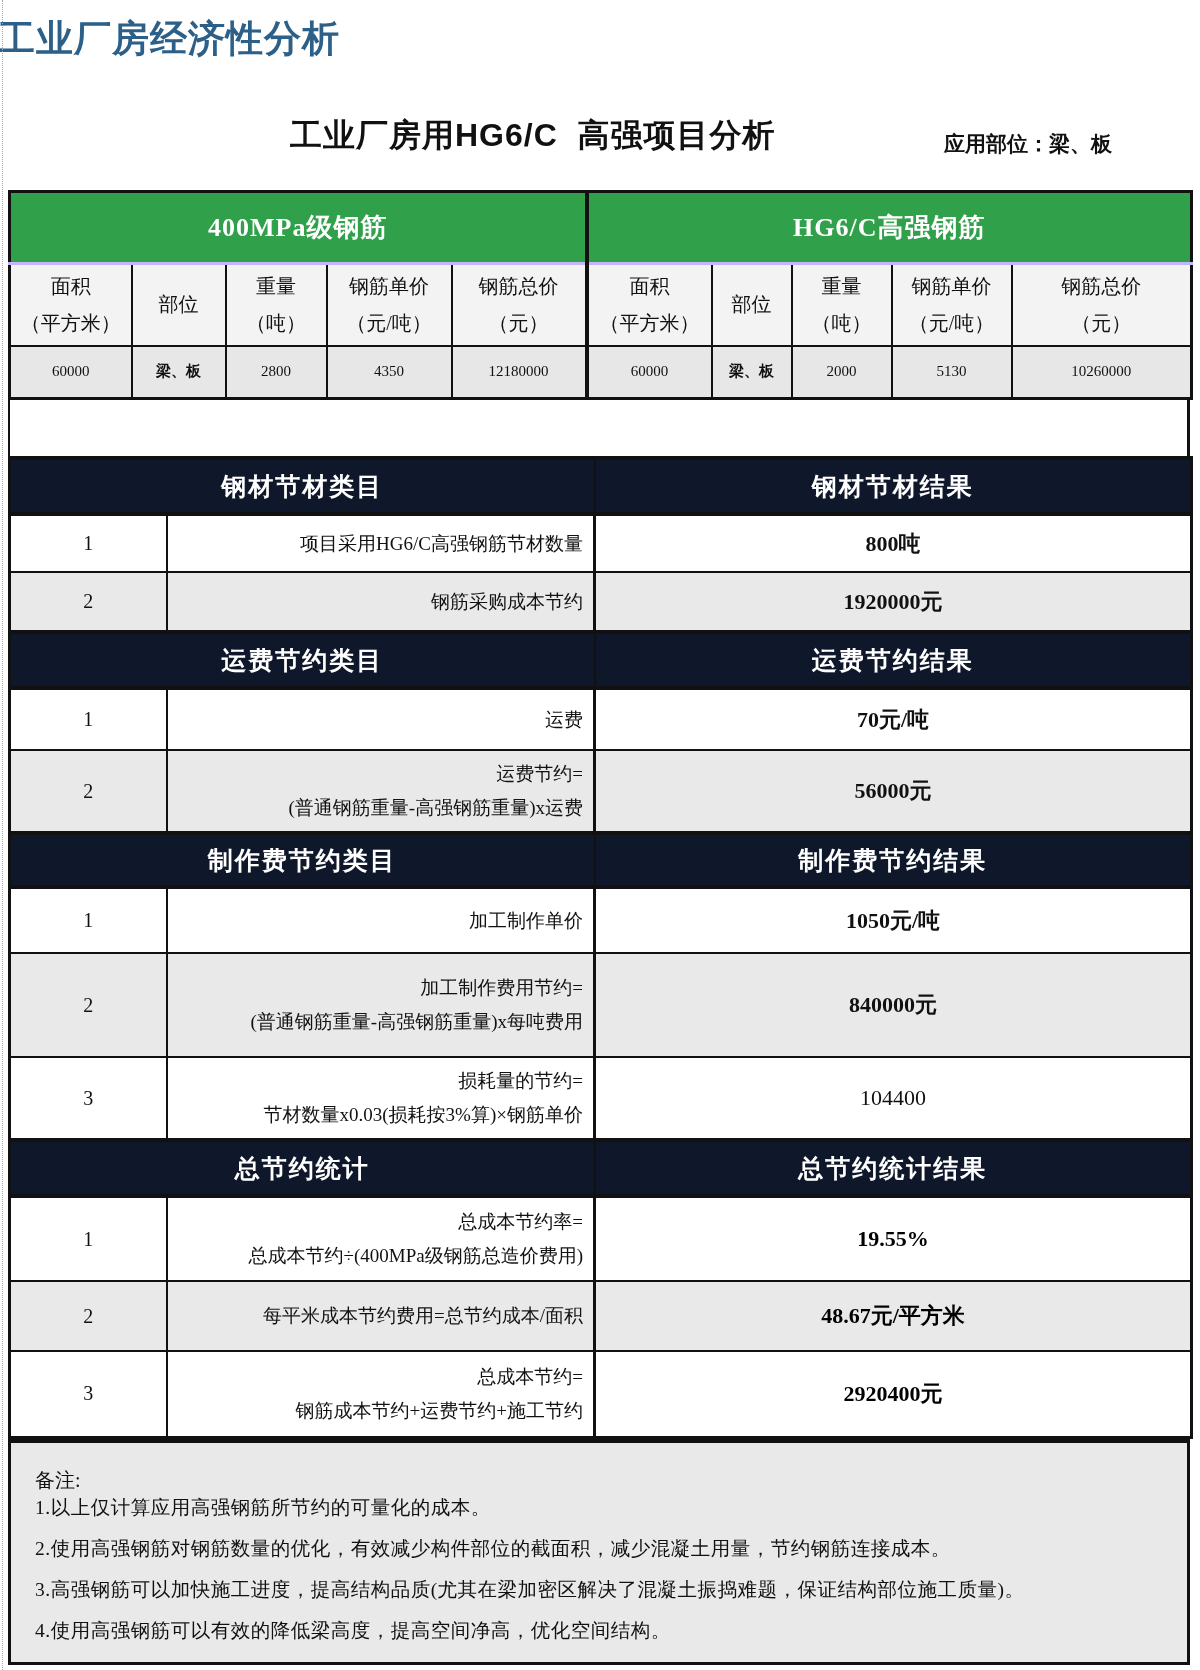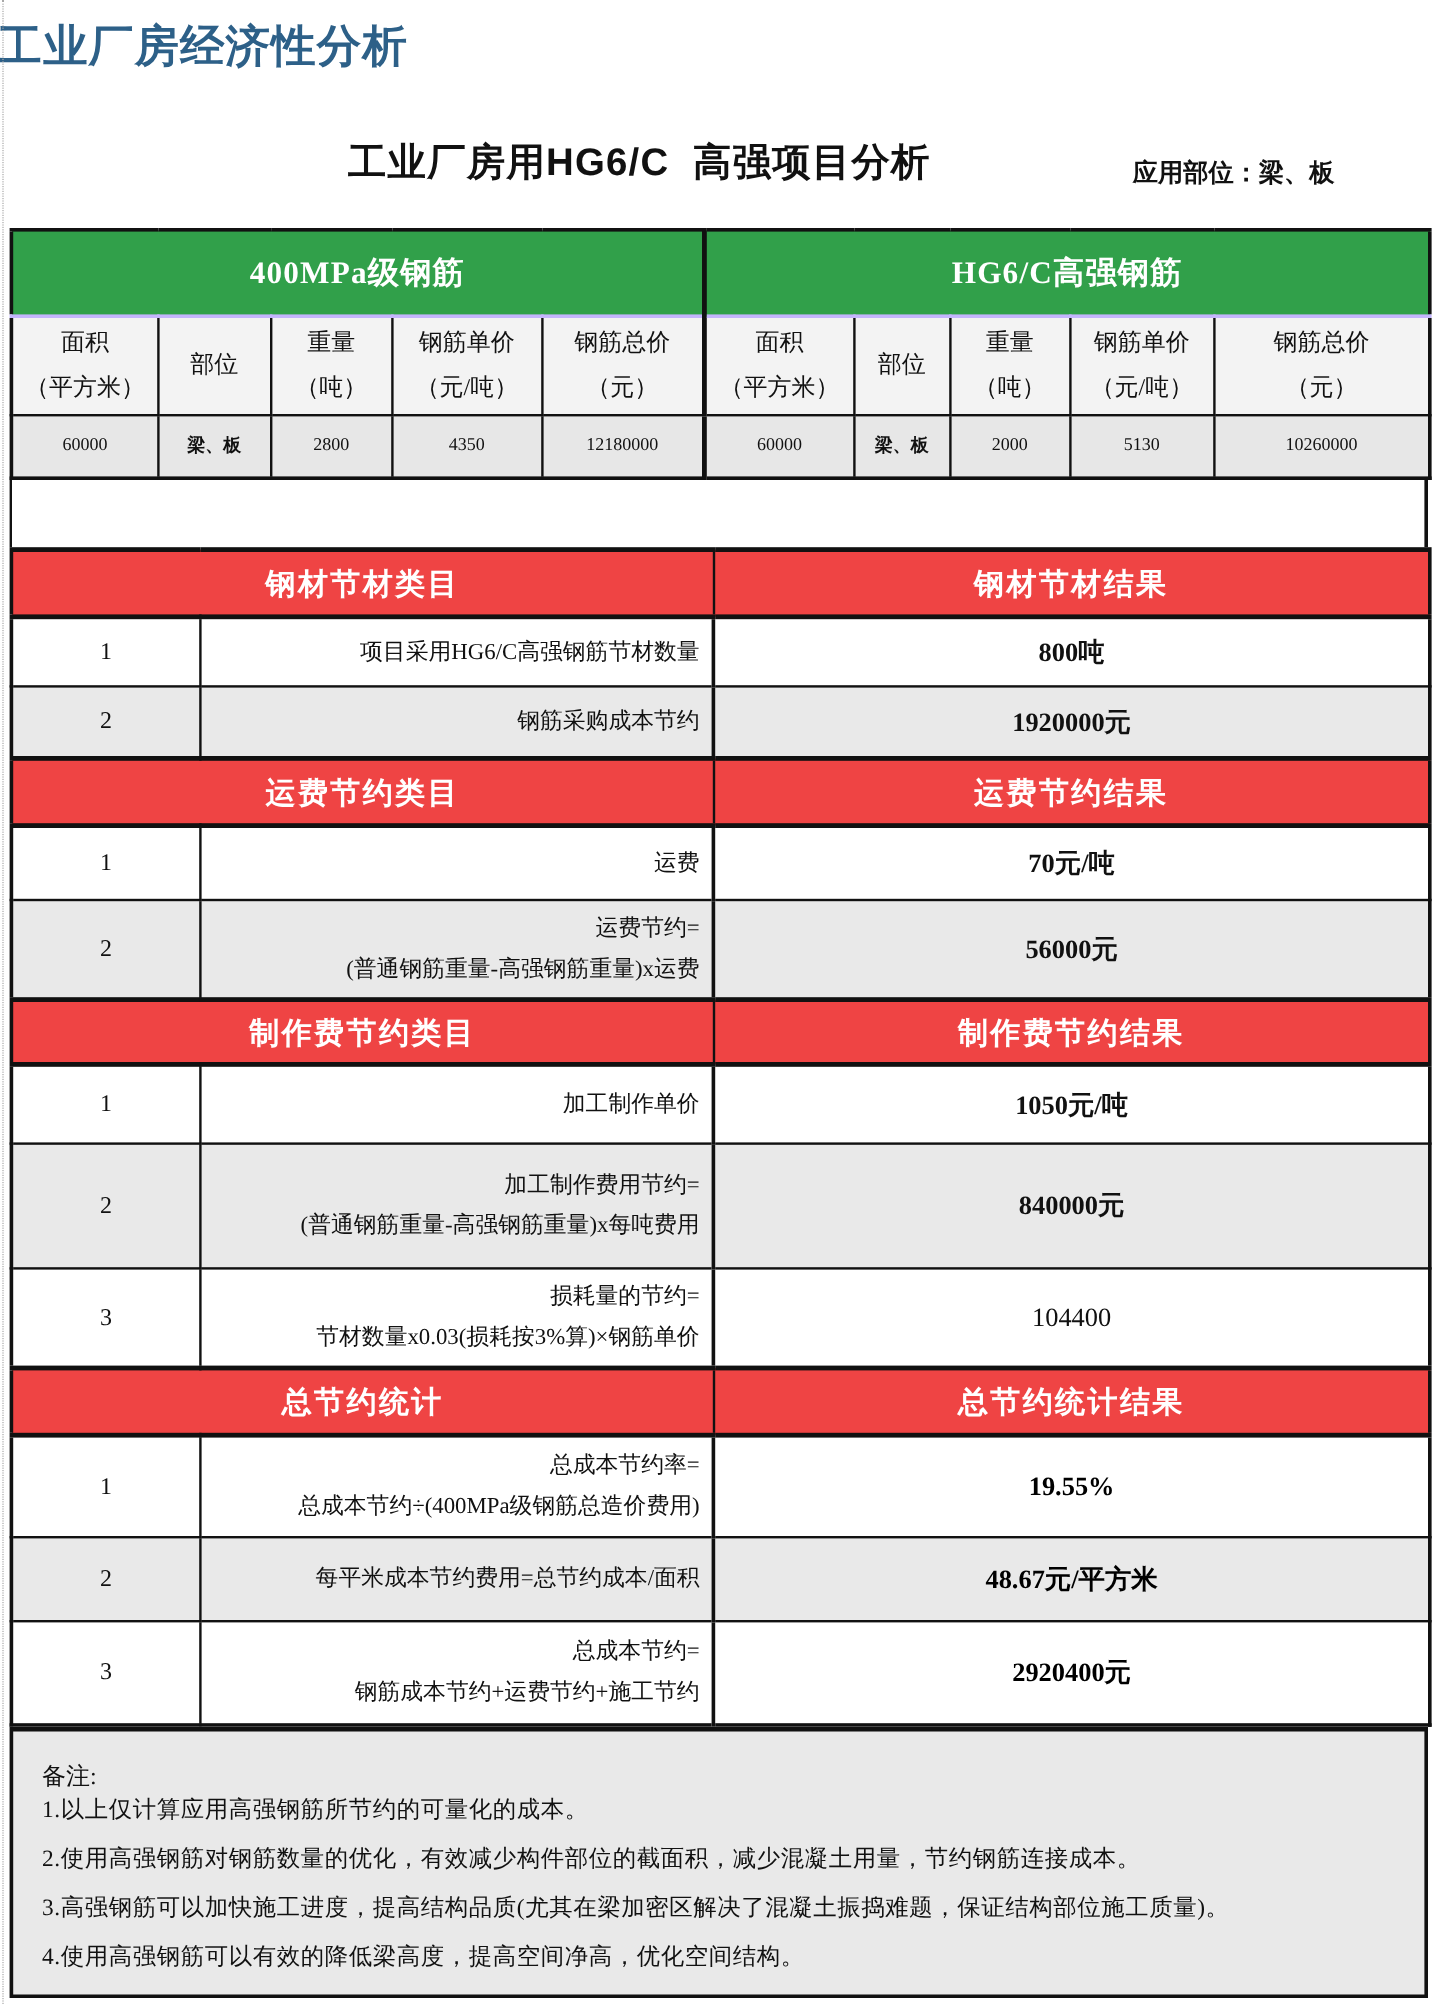--- a/index.html
+++ b/index.html
@@ -37,21 +37,21 @@
   .subhead .l{display:block;line-height:37px;}
   .datarow td{background:#e7e7e7;font-size:15px;}
   .datarow .bold{font-weight:bold;}
   .gap-row{width:1182px;height:56px;box-sizing:border-box;background:#fff;
     border-left:2px solid #111;border-right:3px solid #111;}
 
   
   .st{border:3px solid #111;}
   .st td{border:2px solid #111;}
   .st .green{
-    background:#ef4444;color:#fff;font-weight:bold;font-size:25px;text-align:center;
+    background:#0f172a;color:#fff;font-weight:bold;font-size:25px;text-align:center;
     border-top:4px solid #111;border-bottom:4px solid #111;letter-spacing:2px;
   }
   .st .num{text-align:center;font-size:20px;}
   .st .lbl{text-align:right;padding:6px 10px 6px 14px;font-size:19px;border-right:3px solid #111;}
   .ln{display:block;line-height:34px;}
   .st .rv{text-align:center;font-size:22px;font-weight:bold;}
   .rv.red{color:#000000;}
   .rv.light{font-weight:normal;}
   .shaded td{background:#e9e9e9;}
 

